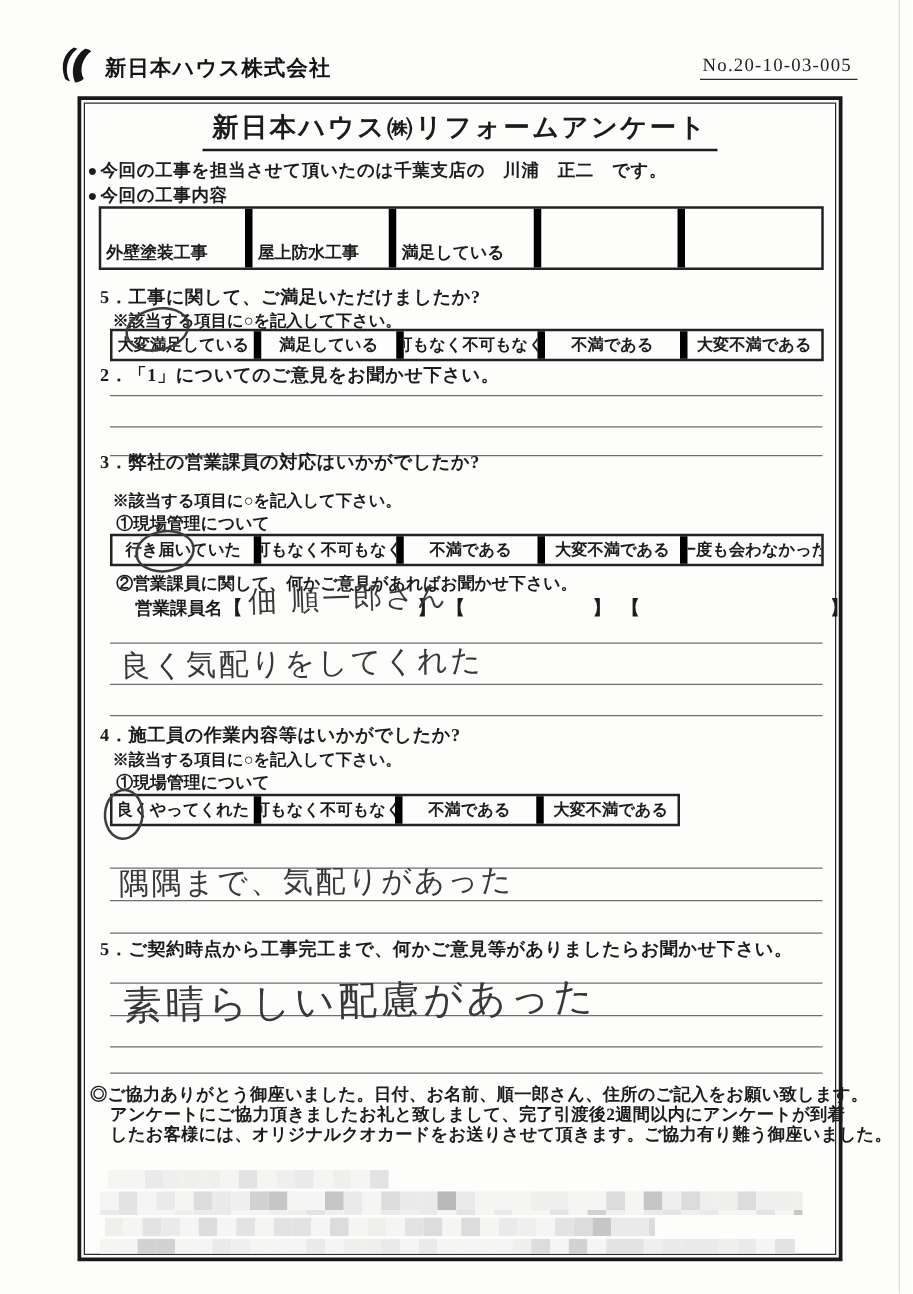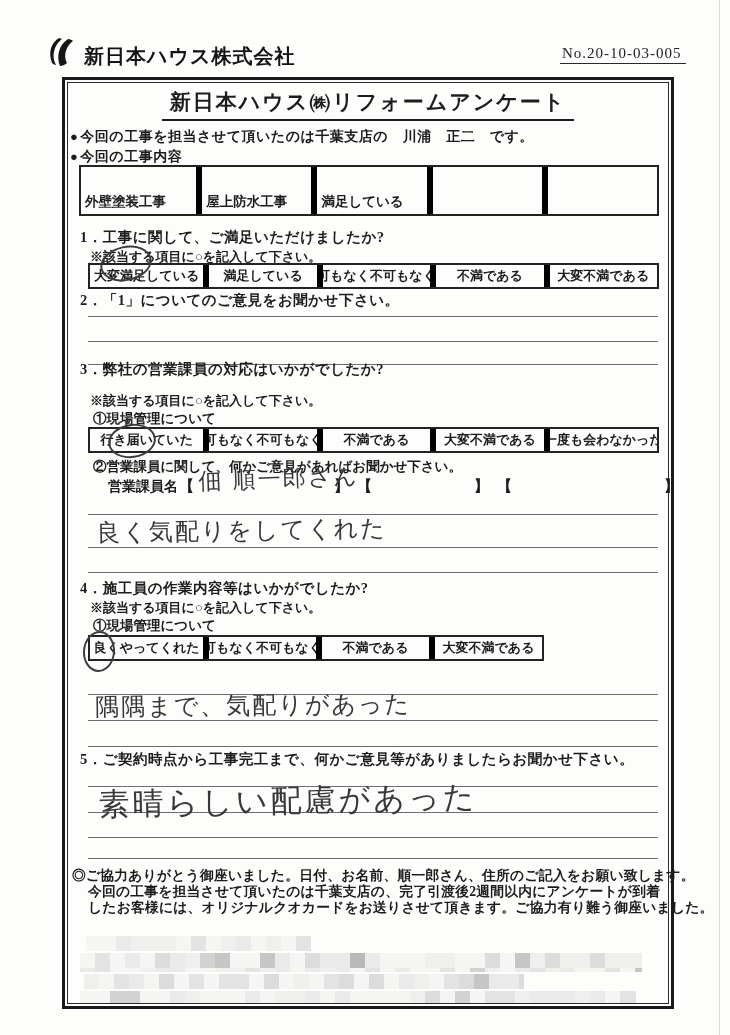--- a/index.html
+++ b/index.html
@@ -3,21 +3,21 @@
 <meta charset="utf-8">
 <style>
   html,body{margin:0;padding:0;background:#ffffff;}
   #page{
     position:relative;width:730px;height:1035px;margin:0 auto;
     background:#fdfdfc;overflow:hidden;
     font-family:"Liberation Serif",serif;color:#1c1c1c;
   }
   .abs{position:absolute;}
   
-  .company{font-family:"Liberation Sans",sans-serif;font-weight:700;font-size:20px;letter-spacing:1px;color:#141414;white-space:nowrap;}
+  .company{font-family:"Liberation Sans",sans-serif;font-weight:700;font-size:17px;letter-spacing:1px;color:#141414;white-space:nowrap;}
   .docnum{font-size:15px;letter-spacing:1px;border-bottom:1.5px solid #2a2a2a;padding:0 4px 1px 2px;color:#222;white-space:nowrap;}
   
   .box{left:62px;top:77px;width:612px;height:932px;border:3px solid #191919;box-sizing:border-box;}
   .box-inner{position:absolute;left:2px;top:2px;right:2px;bottom:2px;border:1px solid #2b2b2b;}
   
   .title-wrap{left:62px;top:88px;width:612px;text-align:center;}
   .title-wrap span{display:inline-block;font-size:21px;font-weight:700;letter-spacing:2px;border-bottom:2px solid #1c1c1c;padding:0 8px 3px;white-space:nowrap;}
   .bline{font-size:14px;font-weight:600;letter-spacing:0.5px;white-space:nowrap;}
   .bullet{font-size:13px;margin-right:2px;}
   .q{font-size:14.5px;font-weight:600;letter-spacing:0.5px;white-space:nowrap;}
@@ -78,21 +78,21 @@
   </div>
 
   <div class="abs grid worktable" style="left:79px;top:165px;width:580px;height:51px;grid-template-columns:repeat(5,1fr);">
     <div class="cell">外壁塗装工事</div>
     <div class="cell">屋上防水工事</div>
     <div class="cell">満足している</div>
     <div class="cell"></div>
     <div class="cell"></div>
   </div>
 
-  <div class="abs q" style="left:80px;top:228px;">1．工事に関して、ご満足いただけましたか?</div>
+  <div class="abs q" style="left:80px;top:228px;">5．工事に関して、ご満足いただけましたか?</div>
   <div class="abs note" style="left:90px;top:248px;">※該当する項目に○を記入して下さい。</div>
   <div class="abs grid" style="left:88px;top:263px;width:571px;height:26px;grid-template-columns:repeat(5,1fr);">
     <div class="cell">大変満足している</div>
     <div class="cell">満足している</div>
     <div class="cell">可もなく不可もなく</div>
     <div class="cell">不満である</div>
     <div class="cell">大変不満である</div>
   </div>
   <div class="circle" style="left:100px;top:246px;width:48px;height:31px;transform:rotate(-12deg);"></div>
 
@@ -152,21 +152,21 @@
   <div class="hline" style="top:746px;"></div>
 
   <div class="abs q" style="left:80px;top:750px;">5．ご契約時点から工事完工まで、何かご意見等がありましたらお聞かせ下さい。</div>
   <div class="hline" style="top:786px;"></div>
   <div class="hline" style="top:812px;"></div>
   <div class="hw" style="left:98px;top:784px;font-size:31px;letter-spacing:3px;transform:rotate(-1.2deg);">素晴らしい配慮があった</div>
   <div class="hline" style="top:837px;"></div>
   <div class="hline" style="top:858px;"></div>
 
   <div class="abs foot" style="left:72px;top:867px;">◎ご協力ありがとう御座いました。日付、お名前、順一郎さん、住所のご記入をお願い致します。</div>
-  <div class="abs foot" style="left:88px;top:883px;">今回の工事を担当させて頂いたのは千葉支店の、完了引渡後2週間以内にアンケートが到着</div>
+  <div class="abs foot" style="left:88px;top:883px;">アンケートにご協力頂きましたお礼と致しまして、完了引渡後2週間以内にアンケートが到着</div>
   <div class="abs foot" style="left:88px;top:899px;">したお客様には、オリジナルクオカードをお送りさせて頂きます。ご協力有り難う御座いました。</div>
 
   <div class="mosaic" style="left:86px;top:936px;width:225px;height:15px;">
       <i style="left: 0px; top: 0px; width: 15px; height: 15px; background: rgb(245, 245, 244);"></i>
       <i style="left: 15px; top: 0px; width: 15px; height: 15px; background: rgb(245, 245, 244);"></i>
       <i style="left: 30px; top: 0px; width: 15px; height: 15px; background: rgb(234, 234, 234);"></i>
       <i style="left: 45px; top: 0px; width: 15px; height: 15px; background: rgb(239, 239, 238);"></i>
       <i style="left: 60px; top: 0px; width: 15px; height: 15px; background: rgb(239, 239, 238);"></i>
       <i style="left: 75px; top: 0px; width: 15px; height: 15px; background: rgb(239, 239, 238);"></i>
       <i style="left: 90px; top: 0px; width: 15px; height: 15px; background: rgb(245, 245, 244);"></i>

